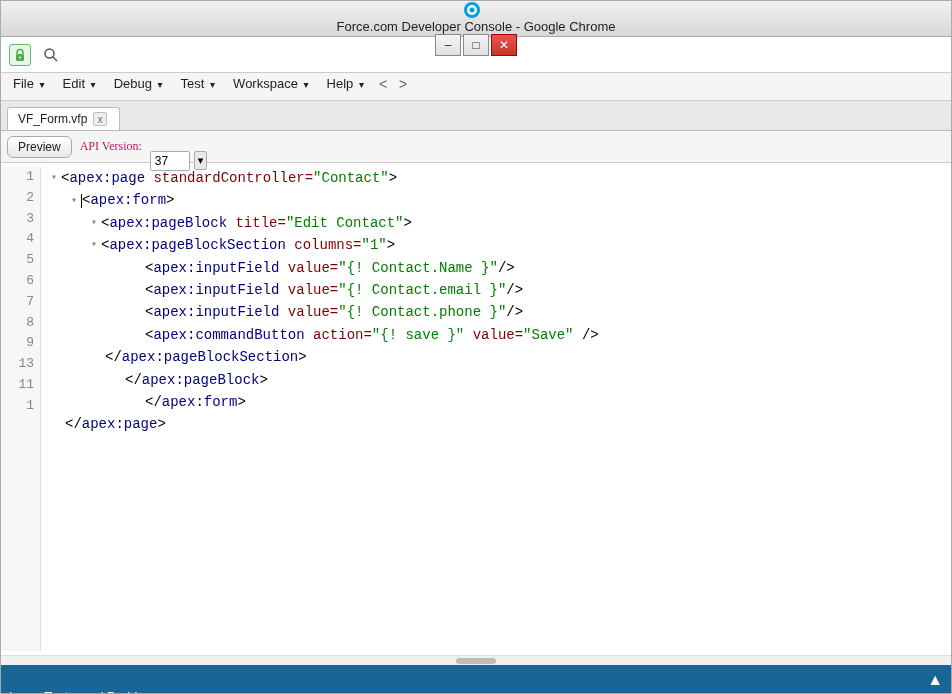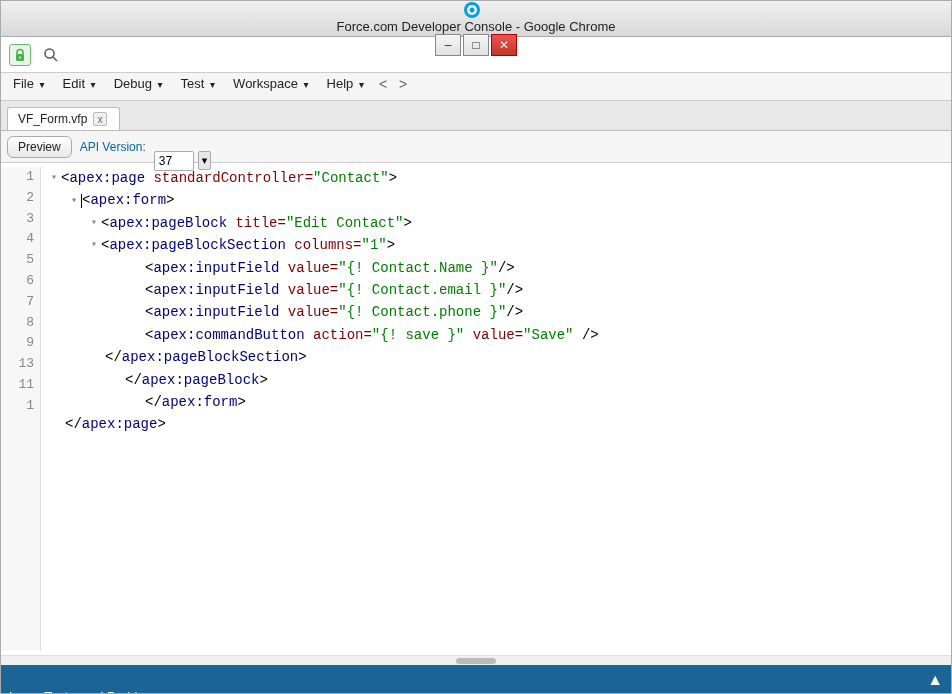--- a/index.html
+++ b/index.html
@@ -179,21 +179,22 @@
       padding: 3px 10px;
       font-size: 12px;
       border: 1px solid #aaa;
       background: linear-gradient(to bottom, #fff, #e8e8e8);
       cursor: pointer;
       border-radius: 6px;
       color: #222;
     }
     .toolbar-label {
       font-size: 12px;
-      color: #0369a1;
+      color: #be185d;
+      font-family: Liberation Serif, serif;
     }
     .toolbar-select-wrap {
       display: flex;
       align-items: center;
       gap: 4px;
       margin-top: 28px;
     }
     .api-select {
       border: 1px solid #aaa;
       padding: 2px 4px;

